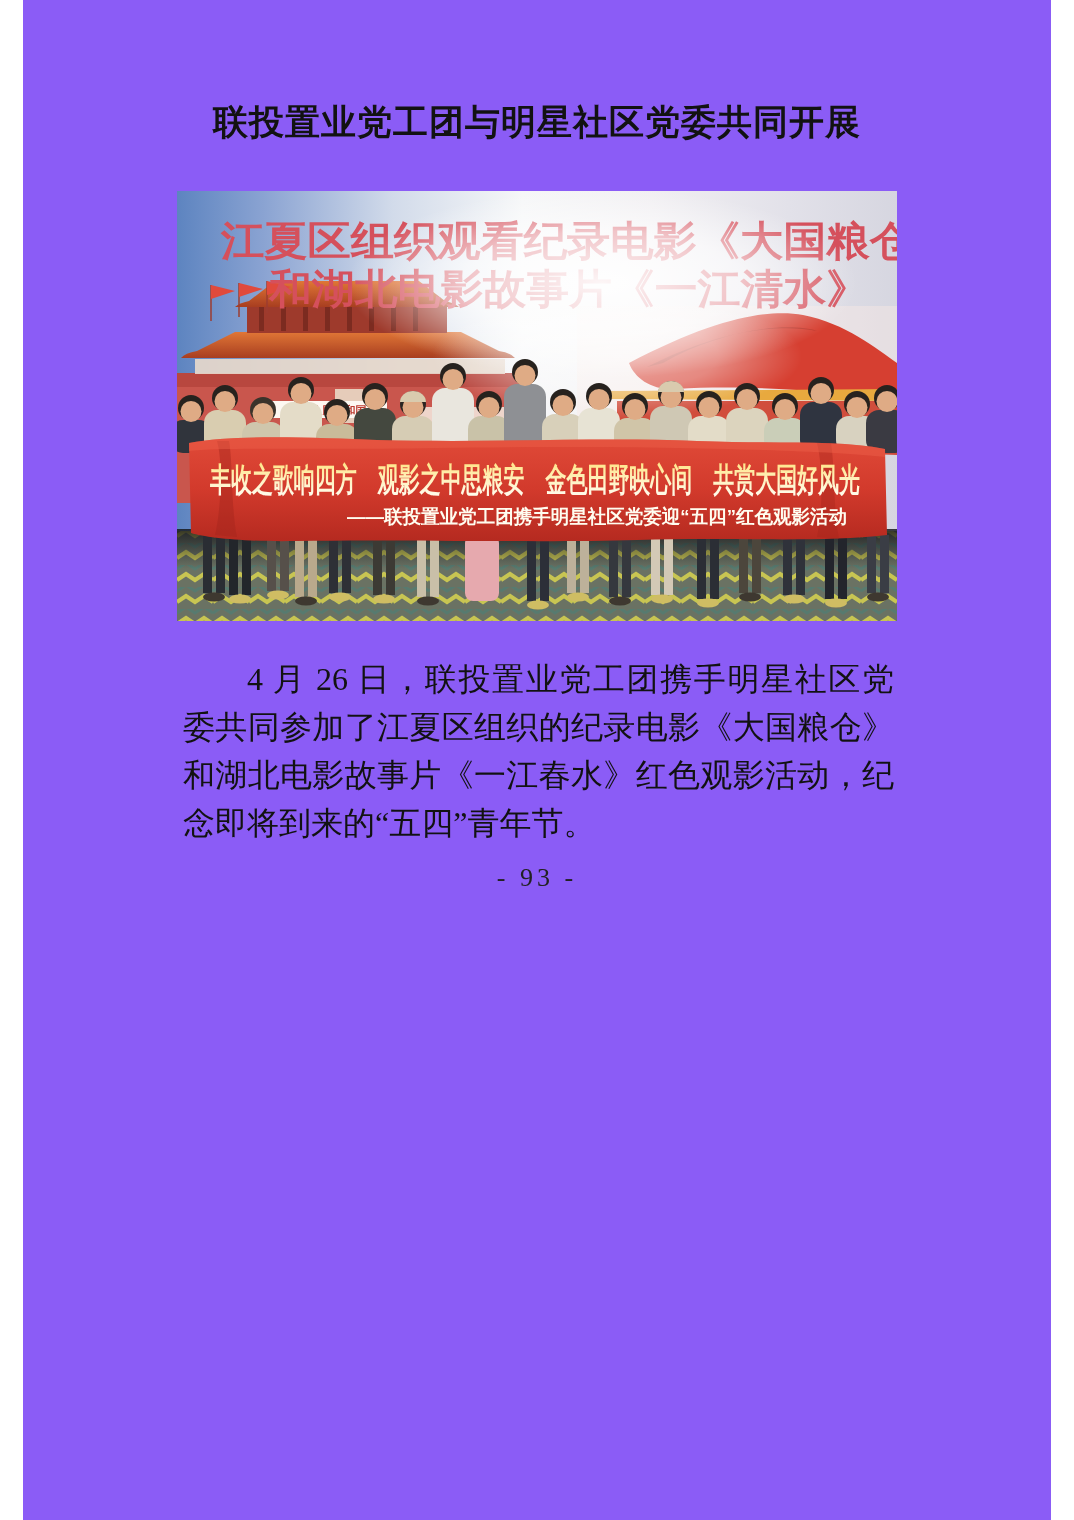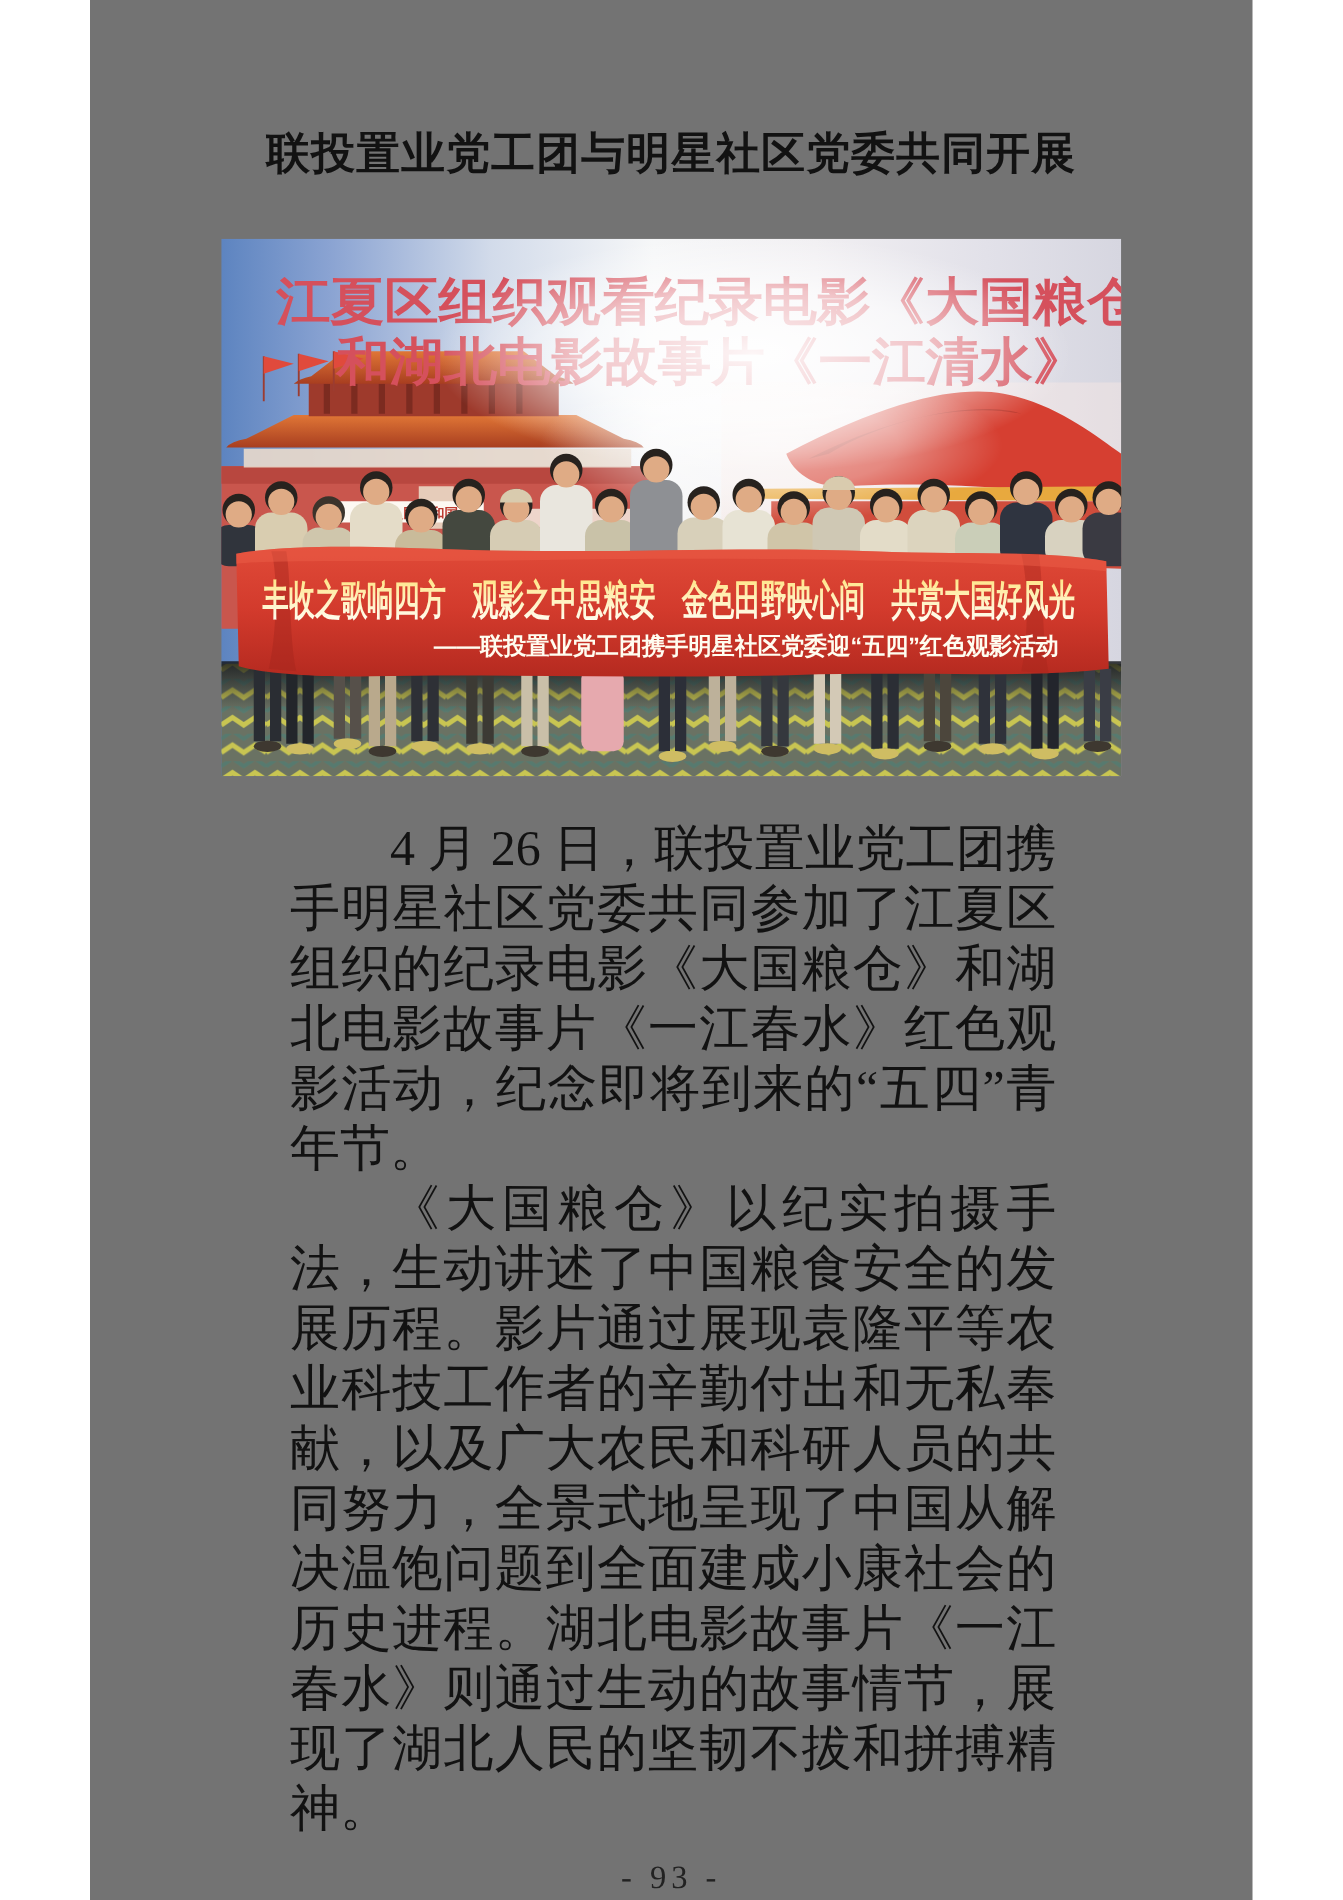--- a/index.html
+++ b/index.html
@@ -1,41 +1,41 @@
 <!DOCTYPE html>
 <html><head>
 <meta charset="utf-8">
 <style>
   html,body{margin:0;padding:0;background:#ffffff;}
   .page{
     position:relative;
-    width:930px;height:1520px;
+    width:1028px;height:1520px;
     margin:0 auto;
-    background:#737373;
+    background:#8b5cf6;
     overflow:hidden;
     font-family:"Liberation Serif","DejaVu Serif",serif;
     color:#121212;
   }
   .title{
     margin:94px 70px 0 70px;
     text-align:center;
     font-weight:bold;
     font-size:35px;
     line-height:57px;
     letter-spacing:1px;
   }
   .title-line{display:block;}
   .photo-wrap{
     width:720px;height:430px;
     margin:40px auto 0 auto;
   }
   .photo-wrap svg{display:block;width:720px;height:430px;}
   .content{
     margin:34px 157px 0 160px;
-    font-size:40px;
+    font-size:32px;
     line-height:48px;
     text-align:justify;
     text-justify:inter-ideograph;
   }
   .content p{margin:0;text-indent:2em;}
   .pagenum{
     margin-top:16px;
     text-align:center;
     font-size:26px;
     letter-spacing:4px;
@@ -278,17 +278,16 @@
         <path d="M640,252 C646,276 646,318 640,346 L662,348 C656,316 658,276 654,252 Z" fill="#a5251c" opacity="0.4"></path>
         <path d="M12,252 C60,243 140,247 200,249 C320,252 420,246 520,250 C600,253 662,249 708,258 L708,266 C640,258 420,254 260,257 C150,259 50,256 12,260 Z" fill="#ec5e48" opacity="0.5"></path>
         <text x="358" y="300" text-anchor="middle" font-size="33" font-weight="bold" fill="url(#gold)" font-family="Liberation Sans, sans-serif" textLength="650" lengthAdjust="spacingAndGlyphs">丰收之歌响四方　观影之中思粮安　金色田野映心间　共赏大国好风光</text>
         <text x="420" y="332" text-anchor="middle" font-size="19" font-weight="bold" fill="#fffdf0" font-family="Liberation Sans, sans-serif" textLength="500" lengthAdjust="spacingAndGlyphs">——联投置业党工团携手明星社区党委迎“五四”红色观影活动</text>
       </g>
     </svg>
   </div>
 
   <div class="content">
     <p>4 月 26 日，联投置业党工团携手明星社区党委共同参加了江夏区组织的纪录电影《大国粮仓》和湖北电影故事片《一江春水》红色观影活动，纪念即将到来的“五四”青年节。</p>
-    <p>《大国粮仓》以纪实拍摄手法，生动讲述了中国粮食安全的发展历程。影片通过展现袁隆平等农业科技工作者的辛勤付出和无私奉献，以及广大农民和科研人员的共同努力，全景式地呈现了中国从解决温饱问题到全面建成小康社会的历史进程。湖北电影故事片《一江春水》则通过生动的故事情节，展现了湖北人民的坚韧不拔和拼搏精神。</p>
   </div>
 
   <div class="pagenum">- 93 -</div>
 </div>
 
 </body></html>

